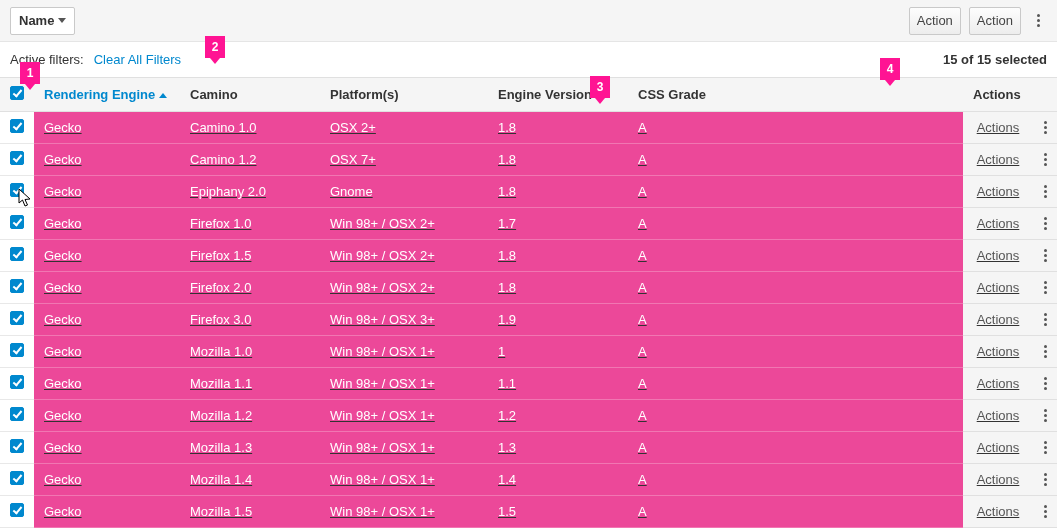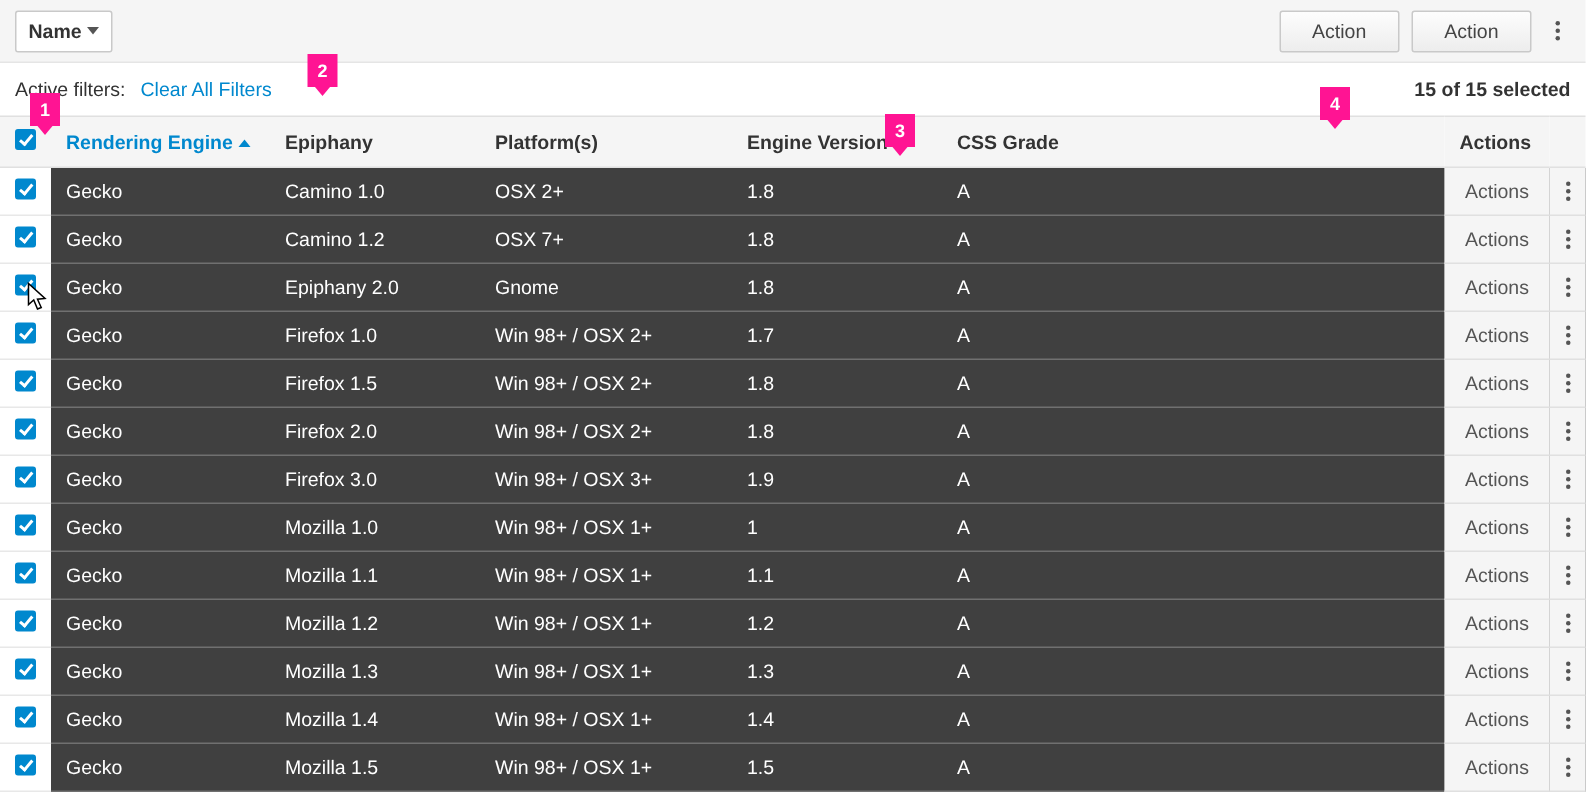--- a/index.html
+++ b/index.html
@@ -5,35 +5,35 @@
   * { box-sizing: border-box; margin: 0; padding: 0; }
   body { font-family: "Helvetica Neue", Arial, sans-serif; font-size: 13px; color: #333; background: #fff; width:1057px; }
   .toolbar { display:flex; align-items:center; justify-content:space-between; padding:4px 10px; background:#f5f5f5; border-bottom:1px solid #e5e5e5; height:42px; }
   .toolbar-left { display:flex; align-items:center; gap:0; }
   .filter-type { display:flex; align-items:center; background:#fff; border:1px solid #c9c9c9; border-radius:2px; height:28px; padding:0 8px; gap:4px; cursor:pointer;}
   .filter-type span { font-weight:600; font-size:13px; }
   .caret-down { width:0;height:0;border-left:4px solid transparent;border-right:4px solid transparent;border-top:5px solid #555; }
   .filter-input { height:28px; width:275px; border:1px solid #c9c9c9; border-radius:2px; padding:0 8px; font-style:italic; color:#888; font-size:13px; }
   .filter-input::placeholder{ font-style:italic; color:#888; }
   .toolbar-right { display:flex; align-items:center; gap:8px; }
-  .btn { display:inline-flex; align-items:center; justify-content:center; height:28px; border:1px solid #c9c9c9; border-radius:2px; background:linear-gradient(#fdfdfd,#ededed); padding:0 21px; font-size:13px; color:#444; cursor:pointer;}
+  .btn { display:inline-flex; align-items:center; justify-content:center; height:28px; border:1px solid #c9c9c9; border-radius:2px; background:linear-gradient(#fdfdfd,#ededed); padding:0 7px; font-size:13px; color:#444; cursor:pointer;}
   .kebab { display:flex; flex-direction:column; gap:2px; align-items:center; justify-content:center; width:18px; height:28px; cursor:pointer;}
   .kebab i { width:3px; height:3px; background:#555; border-radius:50%; display:block;}
   .filters-row { display:flex; align-items:center; justify-content:space-between; padding:10px 10px; background:#fff; }
   .filters-left { display:flex; align-items:center; gap:10px; font-size:13px;}
   .chip { display:inline-flex; align-items:center; background:#0088ce; color:#fff; border-radius:2px; height:22px; padding:0 6px 0 8px; font-size:12px; gap:6px;}
   .chip .x { font-weight:bold; cursor:pointer; font-size:13px;}
   .link { color:#0088ce; cursor:pointer; }
   .selected-info { font-size:13px;font-weight:bold; }
   .table { width:100%; border-collapse:collapse; table-layout:fixed;}
   .table thead th { background:#f5f5f5; border-top:1px solid #e0e0e0; border-bottom:1px solid #e0e0e0; text-align:left; padding:8px 10px; font-weight:600; font-size:13px; color:#333; }
   .table thead th.sorted { color:#0088ce; }
   .sort-caret { display:inline-block; margin-left:4px; width:0;height:0;border-left:4px solid transparent;border-right:4px solid transparent;border-bottom:5px solid #0088ce; vertical-align:middle;}
   .table tbody td { padding:7px 10px; font-size:13px; color:#fff; border-bottom:1px solid rgba(255,255,255,0.25); }
-  .table tbody tr { background:#404040; }
+  .table tbody tr { background:#ec4899;text-decoration:underline; }
   .cb-cell { width:34px; text-align:center; background:#fff !important; border-bottom:1px solid #e8e8e8 !important;}
   .cb-cell input { width:14px; height:14px; accent-color:#0088ce; cursor:pointer;}
   .chk { appearance:none; width:14px; height:14px; border:1px solid #888; background:#fff; border-radius:2px; position:relative; cursor:pointer;}
   .chk:checked { background:#0088ce; border-color:#0088ce; }
   .chk:checked::after { content:""; position:absolute; left:4px; top:1px; width:3px; height:7px; border:solid #fff; border-width:0 2px 2px 0; transform:rotate(40deg);}
   .actions-cell { background:#f5f5f5 !important; color:#555 !important; text-align:center; width:66px; border-bottom:1px solid #e0e0e0 !important; cursor:pointer;}
   .kebab-cell { background:#f5f5f5 !important; width:24px; text-align:center; border-bottom:1px solid #e0e0e0 !important; cursor:pointer;}
   .kebab-h { display:flex; flex-direction:column; gap:2px; align-items:center; justify-content:center;}
   .kebab-h i { width:3px; height:3px; background:#555; border-radius:50%; display:block;}
   thead th.cb-cell { background:#f5f5f5 !important; border-bottom:1px solid #e0e0e0 !important;}
@@ -96,21 +96,21 @@
         <col class="c-platform">
         <col class="c-version">
         <col class="c-grade">
         <col class="c-actions">
         <col class="c-kebab">
     </colgroup>
     <thead>
       <tr>
         <th class="cb-cell"><input type="checkbox" class="chk" checked="" style=""></th>
         <th class="sorted"><span>Rendering Engine</span><span class="sort-caret"></span></th>
-        <th>Epiphany</th>
+        <th>Camino</th>
         <th>Platform(s)</th>
         <th>Engine Version</th>
         <th>CSS Grade</th>
         <th class="actions-cell">Actions</th>
         <th class="kebab-cell"></th>
       </tr>
     </thead>
     <tbody id="tbody">
         <tr>
           <td class="cb-cell"><input type="checkbox" class="chk" checked="" style=""></td>

